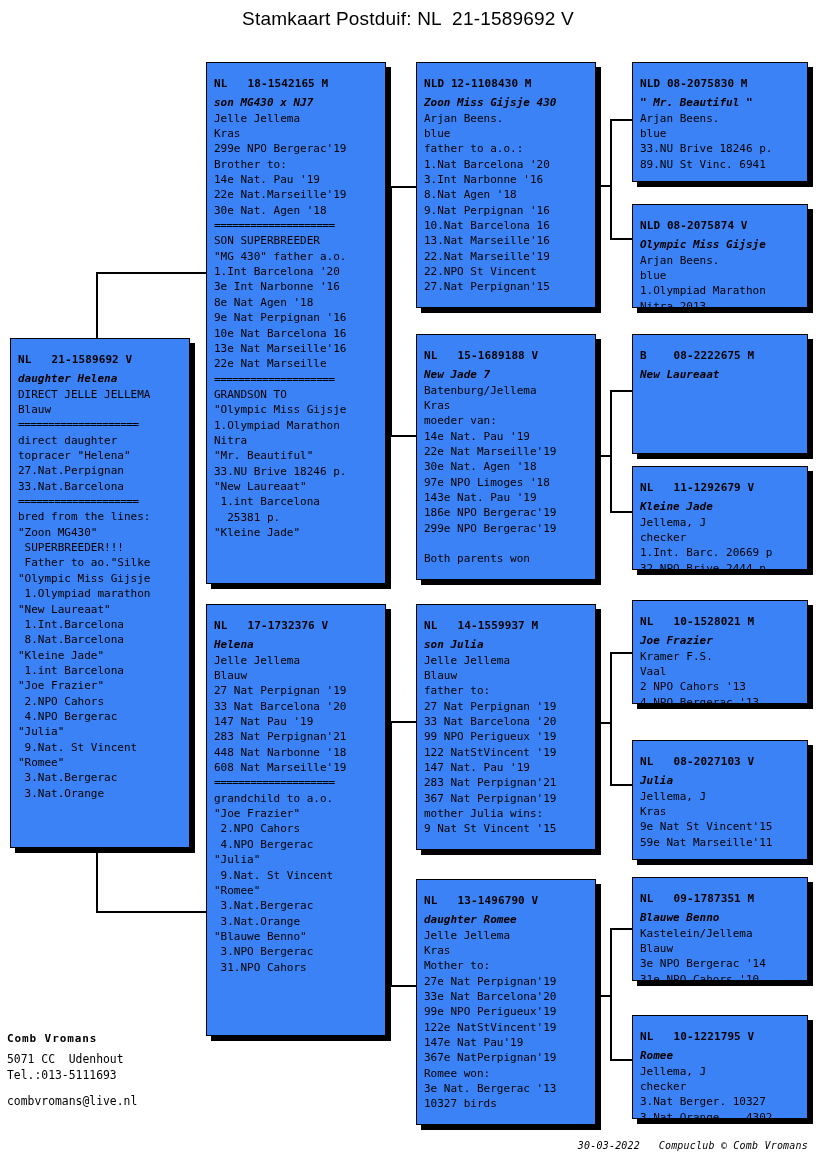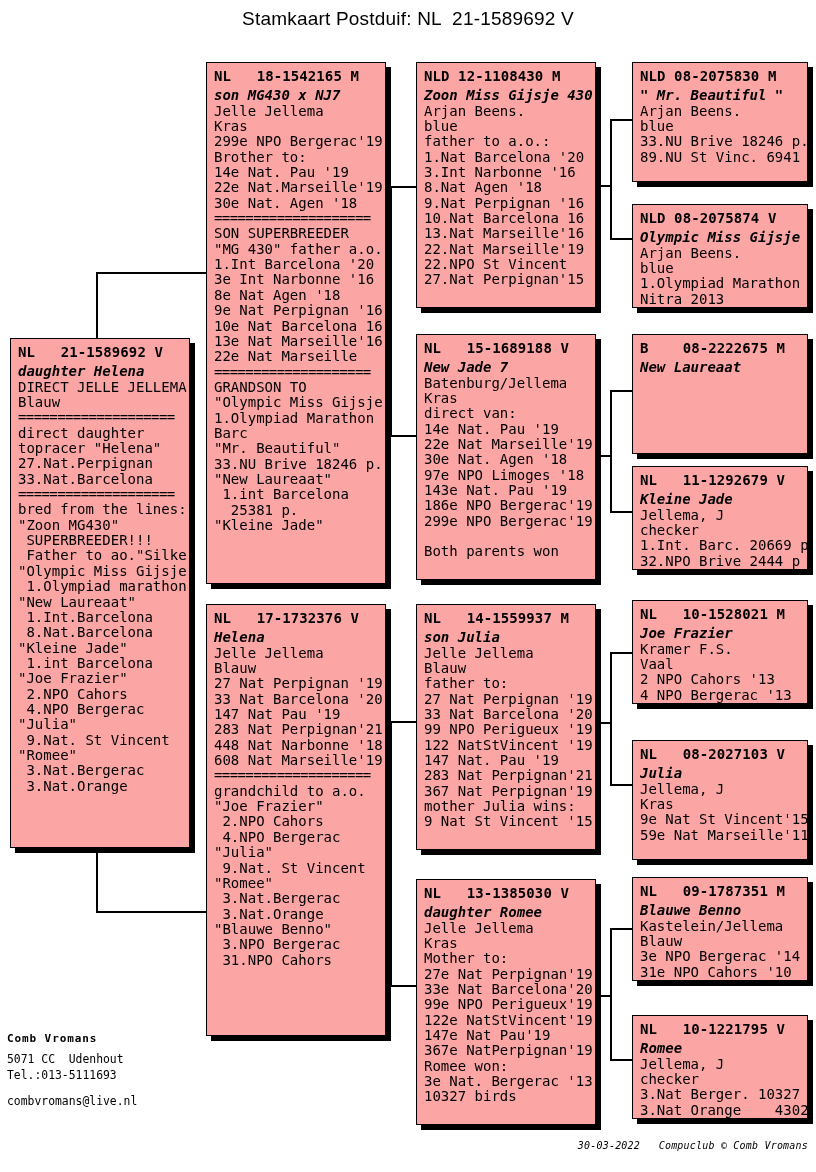--- a/index.html
+++ b/index.html
@@ -9,24 +9,24 @@
     color:#000;
   }
   
   #title{
     position:absolute;left:0;top:8px;width:816px;text-align:center;
     font-family:Liberation Sans, sans-serif;
     font-size:19px;font-weight:400;letter-spacing:.2px;white-space:pre;
   }
   
   .box{
-    position:absolute;background:#fca5a5;border:1.6px solid #000;
+    position:absolute;background:#3b82f6;border:1.6px solid #000;
     box-shadow:5px 5px 0 0 #000;
-    padding:6px 0 4px 7px;box-sizing:border-box;
-    font-size:14px;line-height:15.35px;
+    padding:13px 0 4px 7px;box-sizing:border-box;
+    font-size:11px;line-height:15.35px;
   }
   .box .ln{white-space:pre;}
   .box .hdr{font-weight:bold;letter-spacing:.1px;padding-bottom:4px;}
   .box .nm{font-style:italic;font-weight:bold;}
   .box .sep{letter-spacing:-0.6px;}
   
   .cn{position:absolute;background:#000;}
   .cn.h{height:1.6px;}
   .cn.v{width:1.6px;}
   
@@ -134,21 +134,21 @@
       <div class="ln">3e Int Narbonne '16</div>
       <div class="ln">8e Nat Agen '18</div>
       <div class="ln">9e Nat Perpignan '16</div>
       <div class="ln">10e Nat Barcelona 16</div>
       <div class="ln">13e Nat Marseille'16</div>
       <div class="ln">22e Nat Marseille</div>
       <div class="ln sep">====================</div>
       <div class="ln">GRANDSON TO</div>
       <div class="ln">"Olympic Miss Gijsje</div>
       <div class="ln">1.Olympiad Marathon</div>
-      <div class="ln">Barc</div>
+      <div class="ln">Nitra</div>
       <div class="ln">"Mr. Beautiful"</div>
       <div class="ln">33.NU Brive 18246 p.</div>
       <div class="ln">"New Laureaat"</div>
       <div class="ln"> 1.int Barcelona</div>
       <div class="ln">  25381 p.</div>
       <div class="ln">"Kleine Jade"</div>
     </div>
 </div>
 
 <div class="box" style="left:206px;top:604px;width:180px;height:432px;">
@@ -197,21 +197,21 @@
       <div class="ln">27.Nat Perpignan'15</div>
     </div>
 </div>
 
 <div class="box" style="left:416px;top:334px;width:180px;height:246px;">
   <div class="ln hdr">NL   15-1689188 V</div>
   <div class="ln nm">New Jade 7</div>
   <div class="lines">
       <div class="ln">Batenburg/Jellema</div>
       <div class="ln">Kras</div>
-      <div class="ln">direct van:</div>
+      <div class="ln">moeder van:</div>
       <div class="ln">14e Nat. Pau '19</div>
       <div class="ln">22e Nat Marseille'19</div>
       <div class="ln">30e Nat. Agen '18</div>
       <div class="ln">97e NPO Limoges '18</div>
       <div class="ln">143e Nat. Pau '19</div>
       <div class="ln">186e NPO Bergerac'19</div>
       <div class="ln">299e NPO Bergerac'19</div>
       <div class="ln">&nbsp;</div>
       <div class="ln">Both parents won</div>
     </div>
@@ -230,21 +230,21 @@
       <div class="ln">122 NatStVincent '19</div>
       <div class="ln">147 Nat. Pau '19</div>
       <div class="ln">283 Nat Perpignan'21</div>
       <div class="ln">367 Nat Perpignan'19</div>
       <div class="ln">mother Julia wins:</div>
       <div class="ln">9 Nat St Vincent '15</div>
     </div>
 </div>
 
 <div class="box" style="left:416px;top:879px;width:180px;height:246px;">
-  <div class="ln hdr">NL   13-1385030 V</div>
+  <div class="ln hdr">NL   13-1496790 V</div>
   <div class="ln nm">daughter Romee</div>
   <div class="lines">
       <div class="ln">Jelle Jellema</div>
       <div class="ln">Kras</div>
       <div class="ln">Mother to:</div>
       <div class="ln">27e Nat Perpignan'19</div>
       <div class="ln">33e Nat Barcelona'20</div>
       <div class="ln">99e NPO Perigueux'19</div>
       <div class="ln">122e NatStVincent'19</div>
       <div class="ln">147e Nat Pau'19</div>

